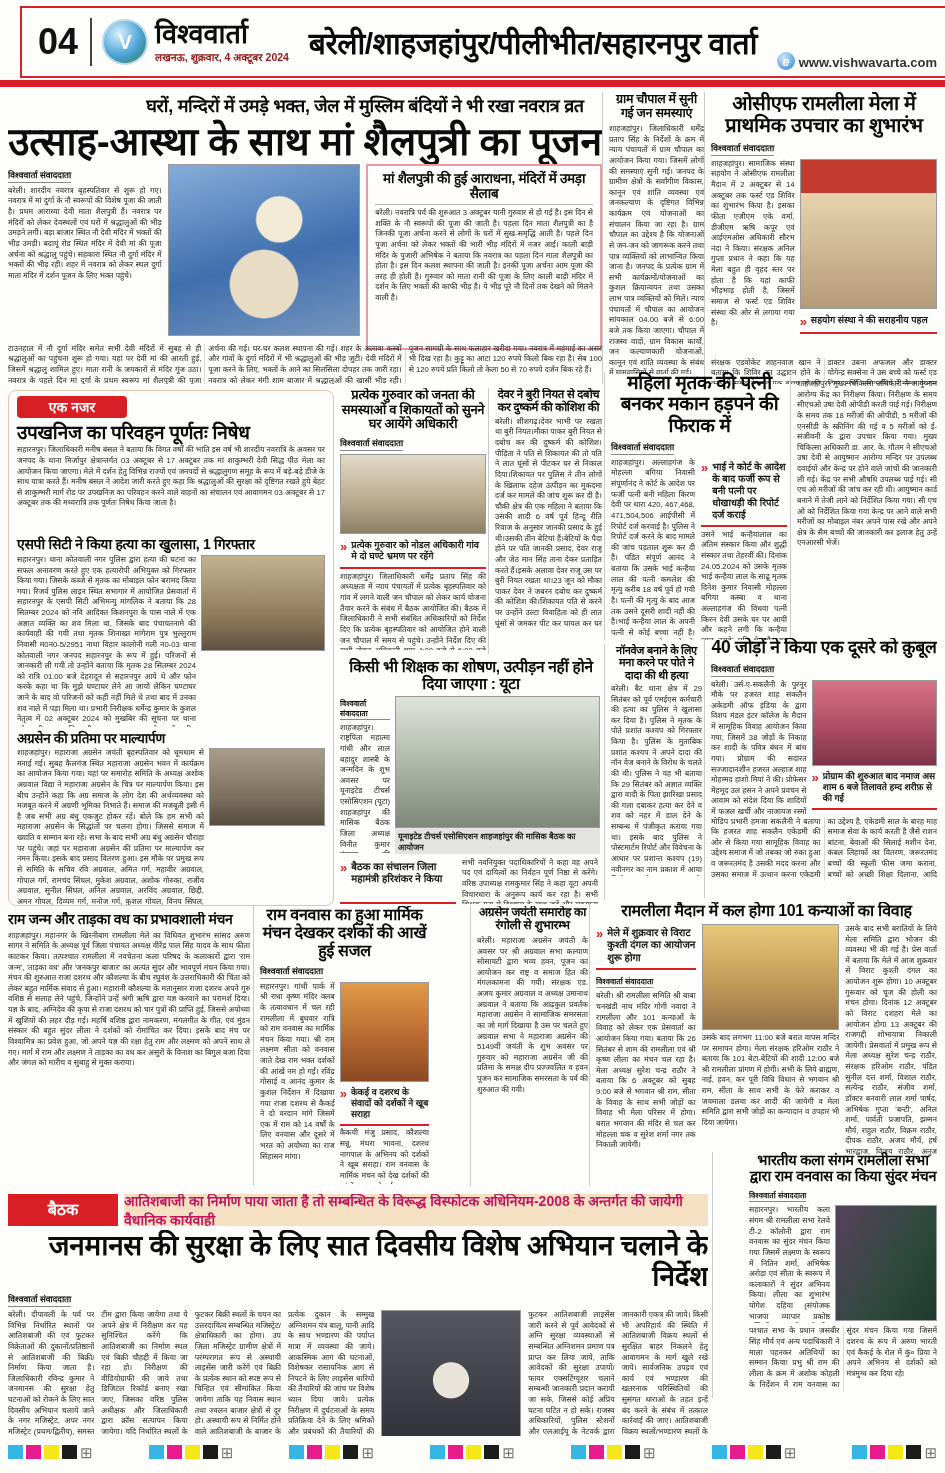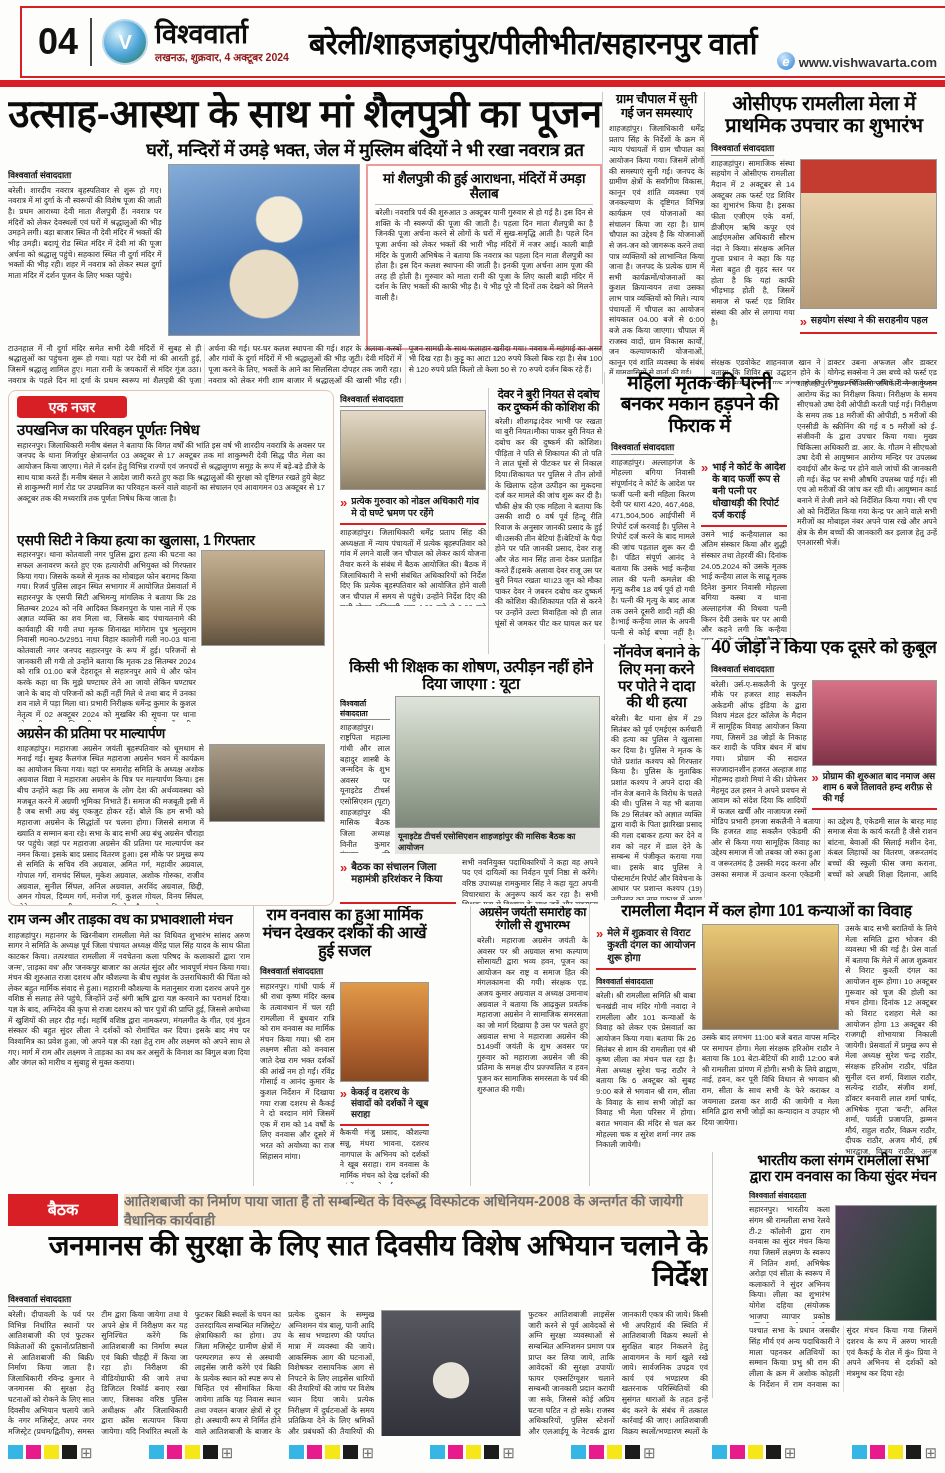--- a/index.html
+++ b/index.html
@@ -27,21 +27,21 @@
   .hl{font-weight:800;color:#0c0c0c;line-height:1.12;letter-spacing:-.3px;}
   .ctr{text-align:center;}
   .byline{font-weight:700;font-size:8.6px;border-bottom:1px solid #8a8a8a;display:inline-block;padding-bottom:1px;margin:2px 0 3px;color:#111;}
   .vr{border-left:1px solid #c9c9c9;padding-left:6px;}
   .photo{box-sizing:border-box;border:1px solid #9a9a9a;width:100%;}
   .cap{display:flex;gap:4px;align-items:flex-start;font-weight:700;font-size:9.3px;line-height:1.25;
        border-bottom:2px solid #d91f26;padding:3px 0 4px;}
   .cap .qm{color:#d91f26;font-weight:800;font-size:13px;line-height:1;}
   .capbar{background:#e3e3df;font-weight:700;font-size:8.2px;padding:2px 3px;color:#222;}
   .rlabel{background:#d91f26;color:#fff;font-weight:800;text-align:center;border-radius:4px;}
-  .banner{background:#f6e0c3;color:#737373;font-weight:700;display:flex;align-items:center;justify-content:center;}
+  .banner{background:#f6e0c3;color:#be185d;font-weight:700;display:flex;align-items:center;justify-content:center;}
   .shbox{border:2px solid #ef9a9a;padding:5px 7px;background:#fffefc;}
   
   .ph-goddess{background:radial-gradient(circle at 58% 32%,#f3ead6 0 14%,rgba(0,0,0,0) 15%),
               radial-gradient(circle at 50% 70%,#e8dcc4 0 22%,rgba(0,0,0,0) 23%),
               linear-gradient(165deg,#86add8,#3f6fae 55%,#7494bd);}
   .ph-police{background:linear-gradient(180deg,#c4b194,#8a7458 70%,#5f5140);}
   .ph-meeting{background:linear-gradient(180deg,#e3d9c6,#b7a98e 60%,#8c7f66);}
   .ph-ocf{background:linear-gradient(180deg,#c43b30 0 22%,#e8d3ae 22%,#b59a78);}
   .ph-garland{background:linear-gradient(180deg,#a99c88,#7a6e5c 65%,#564c3e);}
   .ph-uta{background:linear-gradient(180deg,#dfe4da,#aab4a4 55%,#7e887a);}
@@ -71,22 +71,22 @@
     </div>
     <div class="masthead">बरेली/शाहजहांपुर/पीलीभीत/सहारनपुर वार्ता</div>
     <div class="site">
       <span class="eicon">e</span>
       <span>www.vishwavarta.com</span>
     </div>
   </div>
   <div class="abs redbar" style="left:0;top:80px;width:945px;height:7px;"></div>
 
   <div class="abs" style="left:8px;top:92px;width:594px;height:292px;">
+    <div class="hl ctr" style="font-size:18px;margin:4px 0 4px 120px;">घरों, मन्दिरों में उमड़े भक्त, जेल में मुस्लिम बंदियों ने भी रखा नवरात्र व्रत</div>
     <div class="hl ctr" style="font-size:39px;">उत्साह-आस्था के साथ मां शैलपुत्री का पूजन</div>
-    <div class="hl ctr" style="font-size:18px;margin:4px 0 4px 120px;">घरों, मन्दिरों में उमड़े भक्त, जेल में मुस्लिम बंदियों ने भी रखा नवरात्र व्रत</div>
     <div style="display:flex;gap:6px;height:176px;">
       <div style="width:158px;">
         <span class="byline">विश्ववार्ता संवाददाता</span>
         <div class="bt" style="height:150px;">बरेली। शारदीय नवरात्र बृहस्पतिवार से शुरू हो गए। नवरात्र में मां दुर्गा के नौ स्वरूपों की विशेष पूजा की जाती है। प्रथम आराध्या देवी माता शैलपुत्री हैं। नवरात्र पर मंदिरों को लेकर देवस्थलों एवं घरों में श्रद्धालुओं की भीड़ उमड़ने लगी। बड़ा बाजार स्थित नौ देवी मंदिर में भक्तों की भीड़ उमड़ी। बदायूं रोड स्थित मंदिर में देवी मां की पूजा अर्चना को श्रद्धालु पहुंचे। सहकारा स्थित नौ दुर्गा मंदिर में भक्तों की भीड़ रही। शहर में नवरात्र को लेकर स्थल दुर्गा माता मंदिर में दर्शन पूजन के लिए भक्त पहुंचे।</div>
       </div>
       <div class="photo ph-goddess" style="width:198px;height:172px;"></div>
       <div class="shbox" style="width:224px;height:172px;">
         <div class="hl ctr" style="font-size:13.5px;border-bottom:1px solid #bbb;padding-bottom:3px;margin-bottom:3px;">मां शैलपुत्री की हुई आराधना, मंदिरों में उमड़ा सैलाब</div>
         <div class="bt" style="height:128px;">बरेली। नवरात्रि पर्व की शुरुआत 3 अक्टूबर यानी गुरुवार से हो गई है। इस दिन से शक्ति के नौ स्वरूपों की पूजा की जाती है। पहला दिन माता शैलपुत्री का है जिनकी पूजा अर्चना करने से लोगों के घरों में सुख-समृद्धि आती है। पहले दिन पूजा अर्चना को लेकर भक्तों की भारी भीड़ मंदिरों में नजर आई। काली बाड़ी मंदिर के पुजारी अभिषेक ने बताया कि नवरात्र का पहला दिन माता शैलपुत्री का होता है। इस दिन कलश स्थापना की जाती है। इनकी पूजा अर्चना आम पूजा की तरह ही होती है। गुरुवार को माता रानी की पूजा के लिए काली बाड़ी मंदिर में दर्शन के लिए भक्तों की काफी भीड़ है। ये भीड़ पूरे नौ दिनों तक देखने को मिलने वाली है।</div>
       </div>
@@ -110,35 +110,36 @@
           <span class="qm">»</span>
           <span>सहयोग संस्था ने की सराहनीय पहल</span>
         </div>
       </div>
     </div>
     <div class="bt c2" style="height:56px;margin-top:3px;">संरक्षक एडवोकेट शाहनवाज खान ने बताया कि शिविर का उद्घाटन होने के कुछ ही समय के बाद एक बच्चा जो की गिर गया था। उसके हाथ में चोट लगी थी। तुरंत उसको शिविर में लाया गया। डाक्टर उबना अफजल और डाक्टर योगेन्द्र सक्सेना ने उस बच्चे को फर्स्ट एड दिया। सभी अधिकारियों ने संस्था के इस कार्य की सराहना की। अध्यक्ष नेहा यादव सक्सेना ने कहा कि सहयोग संस्था निस्वार्थ लोगों की सेवा कर रही है। इसी उद्देश्य के तहत उन्होंने इस शिविर को यहां लगाया है, ताकि वह निस्वार्थ भाव लोगों की सेवा कर सकें। फर्स्ट एड शिविर के कार्यक्रम संयोजक/सचिव निखिल महेंद्रू हैं जिन्होंने कैंप को सफल बनाने में बहुत मेहनत की और उन्होंने कहा कि कैंप लगाने का उद्देश्य लोगों की मदद करना है।</div>
   </div>
 
   <div class="abs" style="left:8px;top:390px;width:326px;height:516px;border:1px solid #e4c3b0;border-radius:8px;padding:5px 8px;">
     <div class="rlabel" style="width:110px;height:22px;font-size:14px;line-height:22px;">एक नजर</div>
-    <div class="hl" style="font-size:15px;margin-top:4px;">उपखनिज का परिवहन पूर्णतः निषेध</div>
+    <div class="hl" style="font-size:19px;margin-top:4px;">उपखनिज का परिवहन पूर्णतः निषेध</div>
     <div class="bt" style="height:88px;margin-top:2px;">सहारनपुर। जिलाधिकारी मनीष बंसल ने बताया कि विगत वर्षों की भांति इस वर्ष भी शारदीय नवरात्रि के अवसर पर जनपद के थाना मिर्जापुर क्षेत्रान्तर्गत 03 अक्टूबर से 17 अक्टूबर तक मां शाकुम्भरी देवी सिद्ध पीठ मेला का आयोजन किया जाएगा। मेले में दर्शन हेतु विभिन्न राज्यों एवं जनपदों से श्रद्धालुगण समूह के रूप में बड़े-बड़े डीजे के साथ यात्रा करते हैं। मनीष बंसल ने आदेश जारी करते हुए कहा कि श्रद्धालुओं की सुरक्षा को दृष्टिगत रखते हुये बेहट से शाकुम्भरी मार्ग रोड पर उपखनिज का परिवहन करने वाले वाहनों का संचालन एवं आवागमन 03 अक्टूबर से 17 अक्टूबर तक की मध्यरात्रि तक पूर्णतः निषेध किया जाता है।</div>
     <div class="hl" style="font-size:14px;margin-top:4px;">एसपी सिटी ने किया हत्या का खुलासा, 1 गिरफ्तार</div>
     <div style="height:172px;margin-top:2px;">
       <div class="photo ph-police" style="float:right;width:124px;height:96px;margin:0 0 3px 5px;"></div>
       <div class="bt" style="height:172px;">सहारनपुर। थाना कोतवाली नगर पुलिस द्वारा हत्या की घटना का सफल अनावरण करते हुए एक हत्यारोपी अभियुक्त को गिरफ्तार किया गया। जिसके कब्जे से मृतक का मोबाइल फोन बरामद किया गया। रिजर्व पुलिस लाइन स्थित सभागार में आयोजित प्रेसवार्ता में सहारनपुर के एसपी सिटी अभिमन्यु मांगलिक ने बताया कि 28 सितम्बर 2024 को नवि आदिक्त किशनपुरा के पास नाले में एक अज्ञात व्यक्ति का शव मिला था, जिसके बाद पंचायतनामे की कार्यवाही की गयी तथा मृतक शिनाख्त मांगेराम पुत्र भुल्लुराम निवासी म0न0-5/2951 नाथा विहार कालोनी गली न0-03 थाना कोतवाली नगर जनपद सहारनपुर के रूप में हुई। परिजनों से जानकारी ली गयी तो उन्होंने बताया कि मृतक 28 सितम्बर 2024 को रात्रि 01.00 बजे देहरादून से सहारनपुर आये थे और फोन करके कहा था कि मुझे घण्टाघर लेने आ जायो लेकिन घण्टाघर जाने के बाद वो परिजनों को कहीं नहीं मिले थे तथा बाद में उनका शव नाले में पड़ा मिला था। प्रभारी निरीक्षक धर्मेन्द्र कुमार के कुशल नेतृत्व में 02 अक्टूबर 2024 को मुखबिर की सूचना पर थाना कोतवाली नगर पुलिस टीम द्वारा मुकदमा उपरोक्त में त्वरित कार्यवाही करते हुए हत्या की घटना का खुलासा करते हुए प्रकाश में आये 01 हत्यारोपी अभियुक्त सोनू उर्फ शमशेर पुत्र अब्दुल गफ्फार निवासी वाल्मिकी कालोनी थाना मण्डी जनपद सहारनपुर को मण्डी क्षेत्र से गिरफ्तार किया गया। घटना में शामिल वांछित अभियुक्त की गिरफ्तारी का प्रयास किया जा रहा है।</div>
     </div>
     <div class="hl" style="font-size:13.5px;margin-top:4px;">अग्रसेन की प्रतिमा पर माल्यार्पण</div>
     <div style="height:168px;margin-top:2px;">
       <div class="photo ph-garland" style="float:right;width:116px;height:78px;margin:0 0 3px 5px;"></div>
       <div class="bt" style="height:168px;">शाहजहांपुर। महाराजा अग्रसेन जयंती बृहस्पतिवार को धूमधाम से मनाई गई। सुबह कैलगंज स्थित महाराजा अग्रसेन भवन में कार्यक्रम का आयोजन किया गया। यहां पर समारोह समिति के अध्यक्ष अशोक अग्रवाल विद्या ने महाराजा अग्रसेन के चित्र पर माल्यार्पण किया। इस बीच उन्होंने कहा कि अग्र समाज के लोग देश की अर्थव्यवस्था को मजबूत करने में अग्रणी भूमिका निभाते हैं। समाज की मजबूती इसी में है जब सभी अग्र बंधु एकजुट होकर रहें। बोले कि हम सभी को महाराजा अग्रसेन के सिद्धांतों पर चलना होगा। जिससे समाज में ख्याति व सम्मान बना रहे। सभा के बाद सभी अग्र बंधु अग्रसेन चौराहा पर पहुंचे। जहां पर महाराजा अग्रसेन की प्रतिमा पर माल्यार्पण कर नमन किया। इसके बाद प्रसाद वितरण हुआ। इस मौके पर प्रमुख रूप से समिति के सचिव रवि अग्रवाल, अमित गर्ग, महावीर अग्रवाल, गोपाल गर्ग, रामचंद सिंघल, मुकेश अग्रवाल, अशोक गोरुका, राजीव अग्रवाल, सुनील सिंघल, अनिल अग्रवाल, अरविंद अग्रवाल, छिद्दी, अमन गोयल, दिव्यम गर्ग, मनोज गर्ग, कुशल गोयल, विनय सिंघल, योगेश अग्रवाल, सुनील अग्रवाल आदि लोग मौजूद रहे।</div>
     </div>
   </div>
 
   <div class="abs" style="left:340px;top:388px;width:146px;height:266px;">
+    <div class="hl ctr" style="font-size:13px;">प्रत्येक गुरुवार को जनता की समस्याओं व शिकायतों को सुनने घर आयेंगे अधिकारी</div>
     <span class="byline">विश्ववार्ता संवाददाता</span>
     <div class="photo ph-meeting" style="height:80px;"></div>
     <div class="cap" style="margin-top:3px;">
       <span class="qm">»</span>
       <span>प्रत्येक गुरुवार को नोडल अधिकारी गांव मे दो घण्टे भ्रमण पर रहेंगे</span>
     </div>
     <div class="bt" style="height:78px;margin-top:3px;">शाहजहांपुर। जिलाधिकारी धर्मेंद्र प्रताप सिंह की अध्यक्षता में न्याय पंचायतों में प्रत्येक बृहस्पतिवार को गांव में लगने वाली जन चौपाल को लेकर कार्य योजना तैयार करने के संबंध में बैठक आयोजित की। बैठक में जिलाधिकारी ने सभी संबंधित अधिकारियों को निर्देश दिए कि प्रत्येक बृहस्पतिवार को आयोजित होने वाली जन चौपाल में समय से पहुंचे। उन्होंने निर्देश दिए की सभी नोडल अधिकारी शाम 4:00 बजे से 6:00 बजे तक गांव में ही रहकर गांव वासियों की समस्याएं एवं शिकायतों को एकत्रित करेंगे। चौपाल ने प्राप्त शिकायतों को आईजीआरएस पोर्टल पर अपलोड कराकर निस्तारण की कार्रवाई की जाएगी। जिलाधिकारी ने उप जिलाधिकारियों एवं खंड विकास अधिकारियों को निर्देश दिए जिन क्षेत्रों से अधिक शिकायतें प्राप्त हो रही हों उन क्षेत्रों में कैंप लगाकर शिकायतों को सुनकर निस्तारण सुनिश्चित करें।</div>
   </div>
 
   <div class="abs vr" style="left:488px;top:388px;width:114px;height:266px;">
@@ -180,21 +181,21 @@
     <div style="display:flex;gap:6px;margin-top:4px;">
       <div class="cap" style="width:116px;font-size:10px;">
         <span class="qm">»</span>
         <span>बैठक का संचालन जिला महामंत्री हरिशंकर ने किया</span>
       </div>
       <div class="bt" style="width:136px;height:46px;">सभी नवनियुक्त पदाधिकारियों ने कहा वह अपने पद एवं दायित्वों का निर्वहन पूर्ण निष्ठा से करेंगे। वरिष्ठ उपाध्यक्ष रामकुमार सिंह ने कहा यूटा अपनी विचारधारा के अनुरूप कार्य कर रहा है। सभी शिक्षक यूटा से विश्वास के साथ जुड़ें और सदस्यता ग्रहण करें। आज से यूटा का सदस्यता अभियान अनवरत जारी रहेगा। जनपद में अधिक से अधिक शिक्षकों को यूटा के साथ जोड़ने का प्रयास किया जाएगा।</div>
     </div>
   </div>
 
   <div class="abs vr" style="left:604px;top:644px;width:98px;height:256px;">
-    <div class="hl ctr" style="font-size:15px;">नॉनवेज बनाने के लिए मना करने पर पोते ने दादा की थी हत्या</div>
+    <div class="hl ctr" style="font-size:11px;">नॉनवेज बनाने के लिए मना करने पर पोते ने दादा की थी हत्या</div>
     <div class="bt" style="height:192px;margin-top:3px;">बरेली। बैट थाना क्षेत्र में 29 सितंबर को पूर्व एमईएस कर्मचारी की हत्या का पुलिस ने खुलासा कर दिया है। पुलिस ने मृतक के पोते प्रशांत कश्यप को गिरफ्तार किया है। पुलिस के मुताबिक प्रशांत कश्यप ने अपने दादा की नॉन वेज बनाने के विरोध के चलते की थी। पुलिस ने यह भी बताया कि 29 सितंबर को अज्ञात व्यक्ति द्वारा वादी के पिता झारिखा प्रसाद की गला दबाकर हत्या कर देने व शव को नहर में डाल देने के सम्बन्ध में पंजीकृत कराया गया था। इसके बाद पुलिस ने पोस्टमार्टम रिपोर्ट और विवेचना के आधार पर प्रशान्त कश्यप (19) नवीनगर का नाम प्रकाश में आया जिसे साक्ष्य के आधार पर उसके घर नवीनगर से गिरफ्तार किया गया। हत्यारोपी प्रशान्त कश्यप ने घटना को स्वीकार करते हुए बताया कि वह अपने दादा झारिखा प्रसाद के साथ रहकर कासिम मोटर मैकेनिक सदर बाजार कैण्ट में मोटर मैकेनिक का काम भी सीखता था।</div>
   </div>
 
   <div class="abs vr" style="left:704px;top:638px;width:233px;height:260px;">
     <div class="hl ctr" style="font-size:17.5px;">40 जोड़ों ने किया एक दूसरे को क़ुबूल</div>
     <span class="byline">विश्ववार्ता संवाददाता</span>
     <div style="display:flex;gap:5px;">
       <div class="bt" style="width:96px;height:134px;">बरेली। उर्स-ए-सकलैनी के पुरनूर मौके पर हजरत शाह सकलैन अकेडमी ऑफ इंडिया के द्वारा विशप मंडल इंटर कॉलेज के मैदान में सामूहिक विवाह आयोजन किया गया, जिसमें 38 जोड़ों के निकाह कर शादी के पवित्र बंधन में बांध गया। प्रोग्राम की सदारत सज्जादानशीन हजरत अल्हाज शाह मोहम्मद हाशो मियां ने की। प्रोफेसर मेहमूद उल हसन ने अपने प्रवचन से आवाम को संदेश दिया कि शादियों में फजूल खर्ची और नाजायज रस्मों को खत्म करें और निकाह को आसान करें, इस्लाम में जहेज देना या मांगना बिल्कुल पसंद नहीं किया गया।</div>
       <div style="width:126px;">
         <div class="photo ph-wedding" style="height:86px;"></div>

